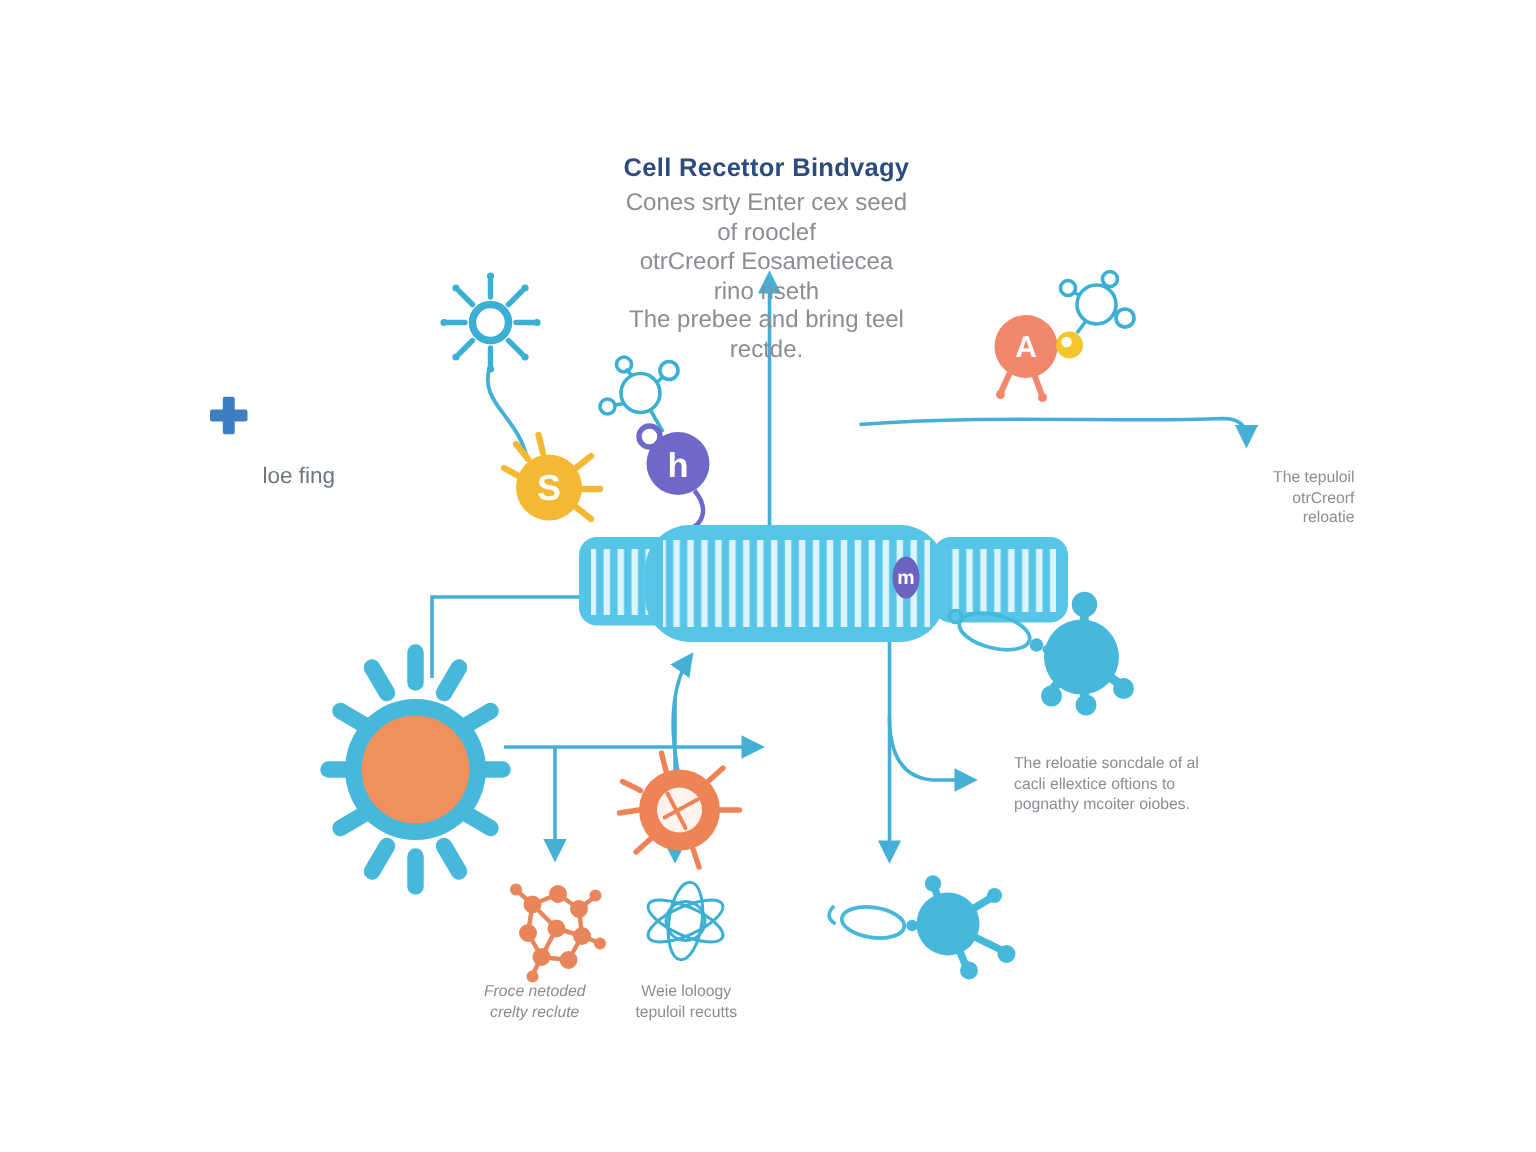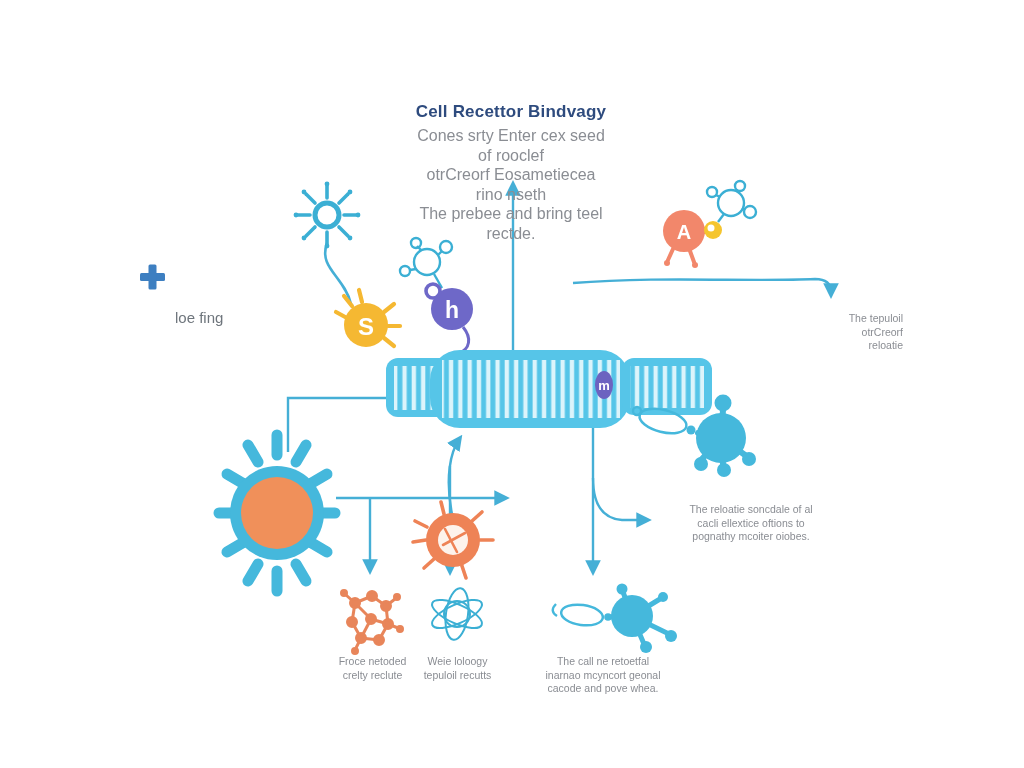--- a/index.html
+++ b/index.html
@@ -269,35 +269,30 @@
   </div>
 
   <div id="legend-label">loe fing</div>
 
   <div class="label" style="left:808px;top:312px;width:95px;text-align:right;">
     <span>The tepuloil</span>
     <span>otrCreorf</span>
     <span>reloatie</span>
   </div>
 
-  <div class="label" style="left:676px;top:503px;width:150px;text-align:center;">
+  <div class="label" style="left:676px;top:503px;width:150px;">
     <span>The reloatie soncdale of al</span>
     <span>cacli ellextice oftions to</span>
     <span>pognathy mcoiter oiobes.</span>
   </div>
 
-  <div class="label center" style="left:320px;top:655px;width:105px;">
+  <div class="label center" style="left:304px;top:655px;width:105px;font-style:italic;">
     <span>Froce netoded</span>
     <span>crelty reclute</span>
   </div>
 
   <div class="label center" style="left:405px;top:655px;width:105px;">
     <span>Weie loloogy</span>
     <span>tepuloil recutts</span>
   </div>
 
-  <div class="label center" style="left:537px;top:655px;width:132px;">
-    <span>The call ne retoetfal</span>
-    <span>inarnao mcyncort geonal</span>
-    <span>cacode and pove whea.</span>
-  </div>
 
 </div>
 
 </body></html>

